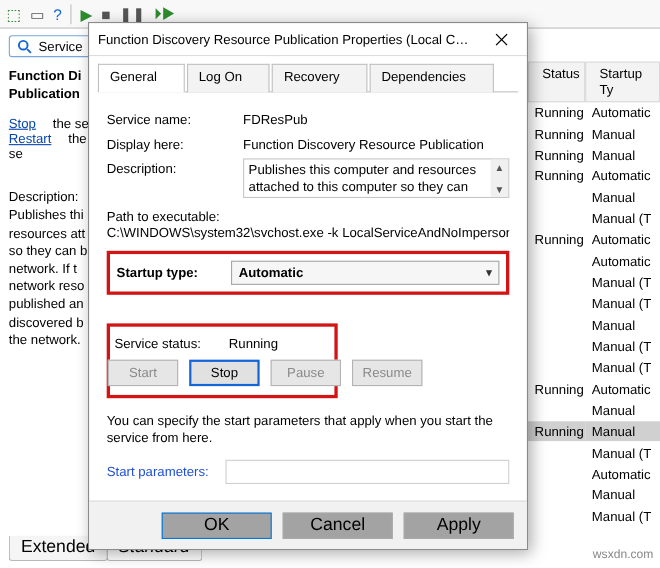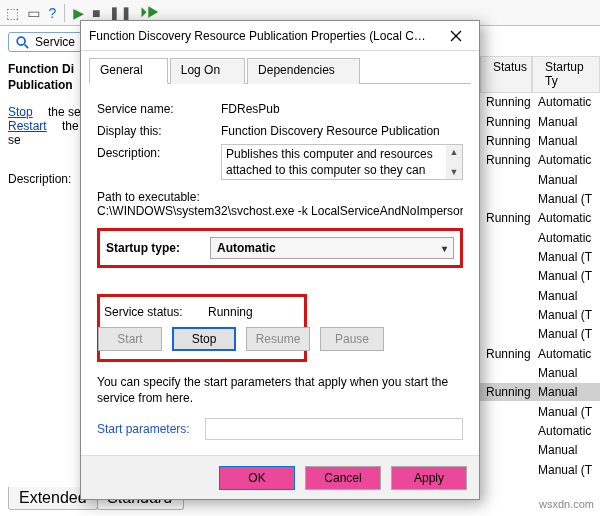--- a/index.html
+++ b/index.html
@@ -133,22 +133,22 @@
   .param-row input {
     width:100%; height:22px; border:1px solid #cfcfcf; background:#fff;
     font-family:inherit; font-size:12px; padding:0 4px;
   }
 
   .dlg-footer {
     height:44px; background:#f1f1f1; border-top:1px solid #dcdcdc;
     display:flex; align-items:center; justify-content:flex-end; gap:10px; padding-right:12px;
   }
   .dlg-footer button {
-    width:76px; height:24px; font-family:inherit; font-size:12px;
-    border:1px solid #a9a9a9; background:#ec4899; cursor:default;
+    width:100px; height:24px; font-family:inherit; font-size:16px;
+    border:1px solid #a9a9a9; background:#a3a3a3; cursor:default;
   }
   .dlg-footer button.primary { border:1px solid #0078d7; }
 
   
   .glyph { font-family: "Segoe UI Symbol", sans-serif; font-size:14px; color:#555; }
   .glyph.green { color:#2e8b2e; }
   .glyph.play { color:#2e8b2e; }
 </style>
 </head>
 <body>
@@ -175,20 +175,21 @@
   <div class="title">
     <span>Function Di</span><br>
     <span>Publication</span>
   </div>
   <div>
     <a href="#">Stop</a><span class="left-cut"> the serv</span><br>
     <a href="#">Restart</a><span class="left-cut"> the se</span>
   </div>
   <div class="sec">
     <span>Description:</span><br>
+    <span>Publishes thi resources att so they can b network.  If t network reso published an discovered b the network.</span>
   </div>
 </div>
 
 <div class="right-cols" id="right-cols">
   <div class="hdr">Status</div>
   <div class="hdr">Startup Ty</div>
 <div class="cell">Running</div>
     <div class="cell">Automatic</div>
     <div class="cell">Running</div>
     <div class="cell">Manual</div>
@@ -244,30 +245,31 @@
       <svg width="12" height="12" viewBox="0 0 12 12" stroke="#000" stroke-width="1.2">
           <line x1="1" y1="1" x2="11" y2="11"></line>
           <line x1="11" y1="1" x2="1" y2="11"></line>
         </svg>
     </div>
   </div>
 
   <div class="dlg-tabs">
     <div class="tab active">General</div>
     <div class="tab">Log On</div>
+    <div class="tab">Recovery</div>
     <div class="tab">Dependencies</div>
   </div>
 
   <div class="dlg-body">
     <div class="row">
       <div class="lbl">Service name:</div>
       <div class="val">FDResPub</div>
     </div>
     <div class="row">
-      <div class="lbl">Display this:</div>
+      <div class="lbl">Display here:</div>
       <div class="val">Function Discovery Resource Publication</div>
     </div>
     <div class="row">
       <div class="lbl">Description:</div>
       <div class="desc-box">
         <div class="txt">Publishes this computer and resources attached to this computer so they can be discovered over the</div>
         <div class="scroll">
           <div class="arr">▲</div>
           <div class="arr">▼</div>
         </div>
@@ -287,22 +289,22 @@
     </div>
 
     <div class="status-block">
       <div class="srow">
         <div>Service status:</div>
         <div>Running</div>
       </div>
       <div class="btnrow">
         <button>Start</button>
         <button class="stop enabled">Stop</button>
+        <button>Pause</button>
         <button>Resume</button>
-        <button>Pause</button>
       </div>
     </div>
 
     <div class="hint">You can specify the start parameters that apply when you start the service from here.</div>
 
     <div class="param-row">
       <div class="lbl">Start parameters:</div>
       <input type="text" disabled="" value="" style="">
     </div>
   </div>

